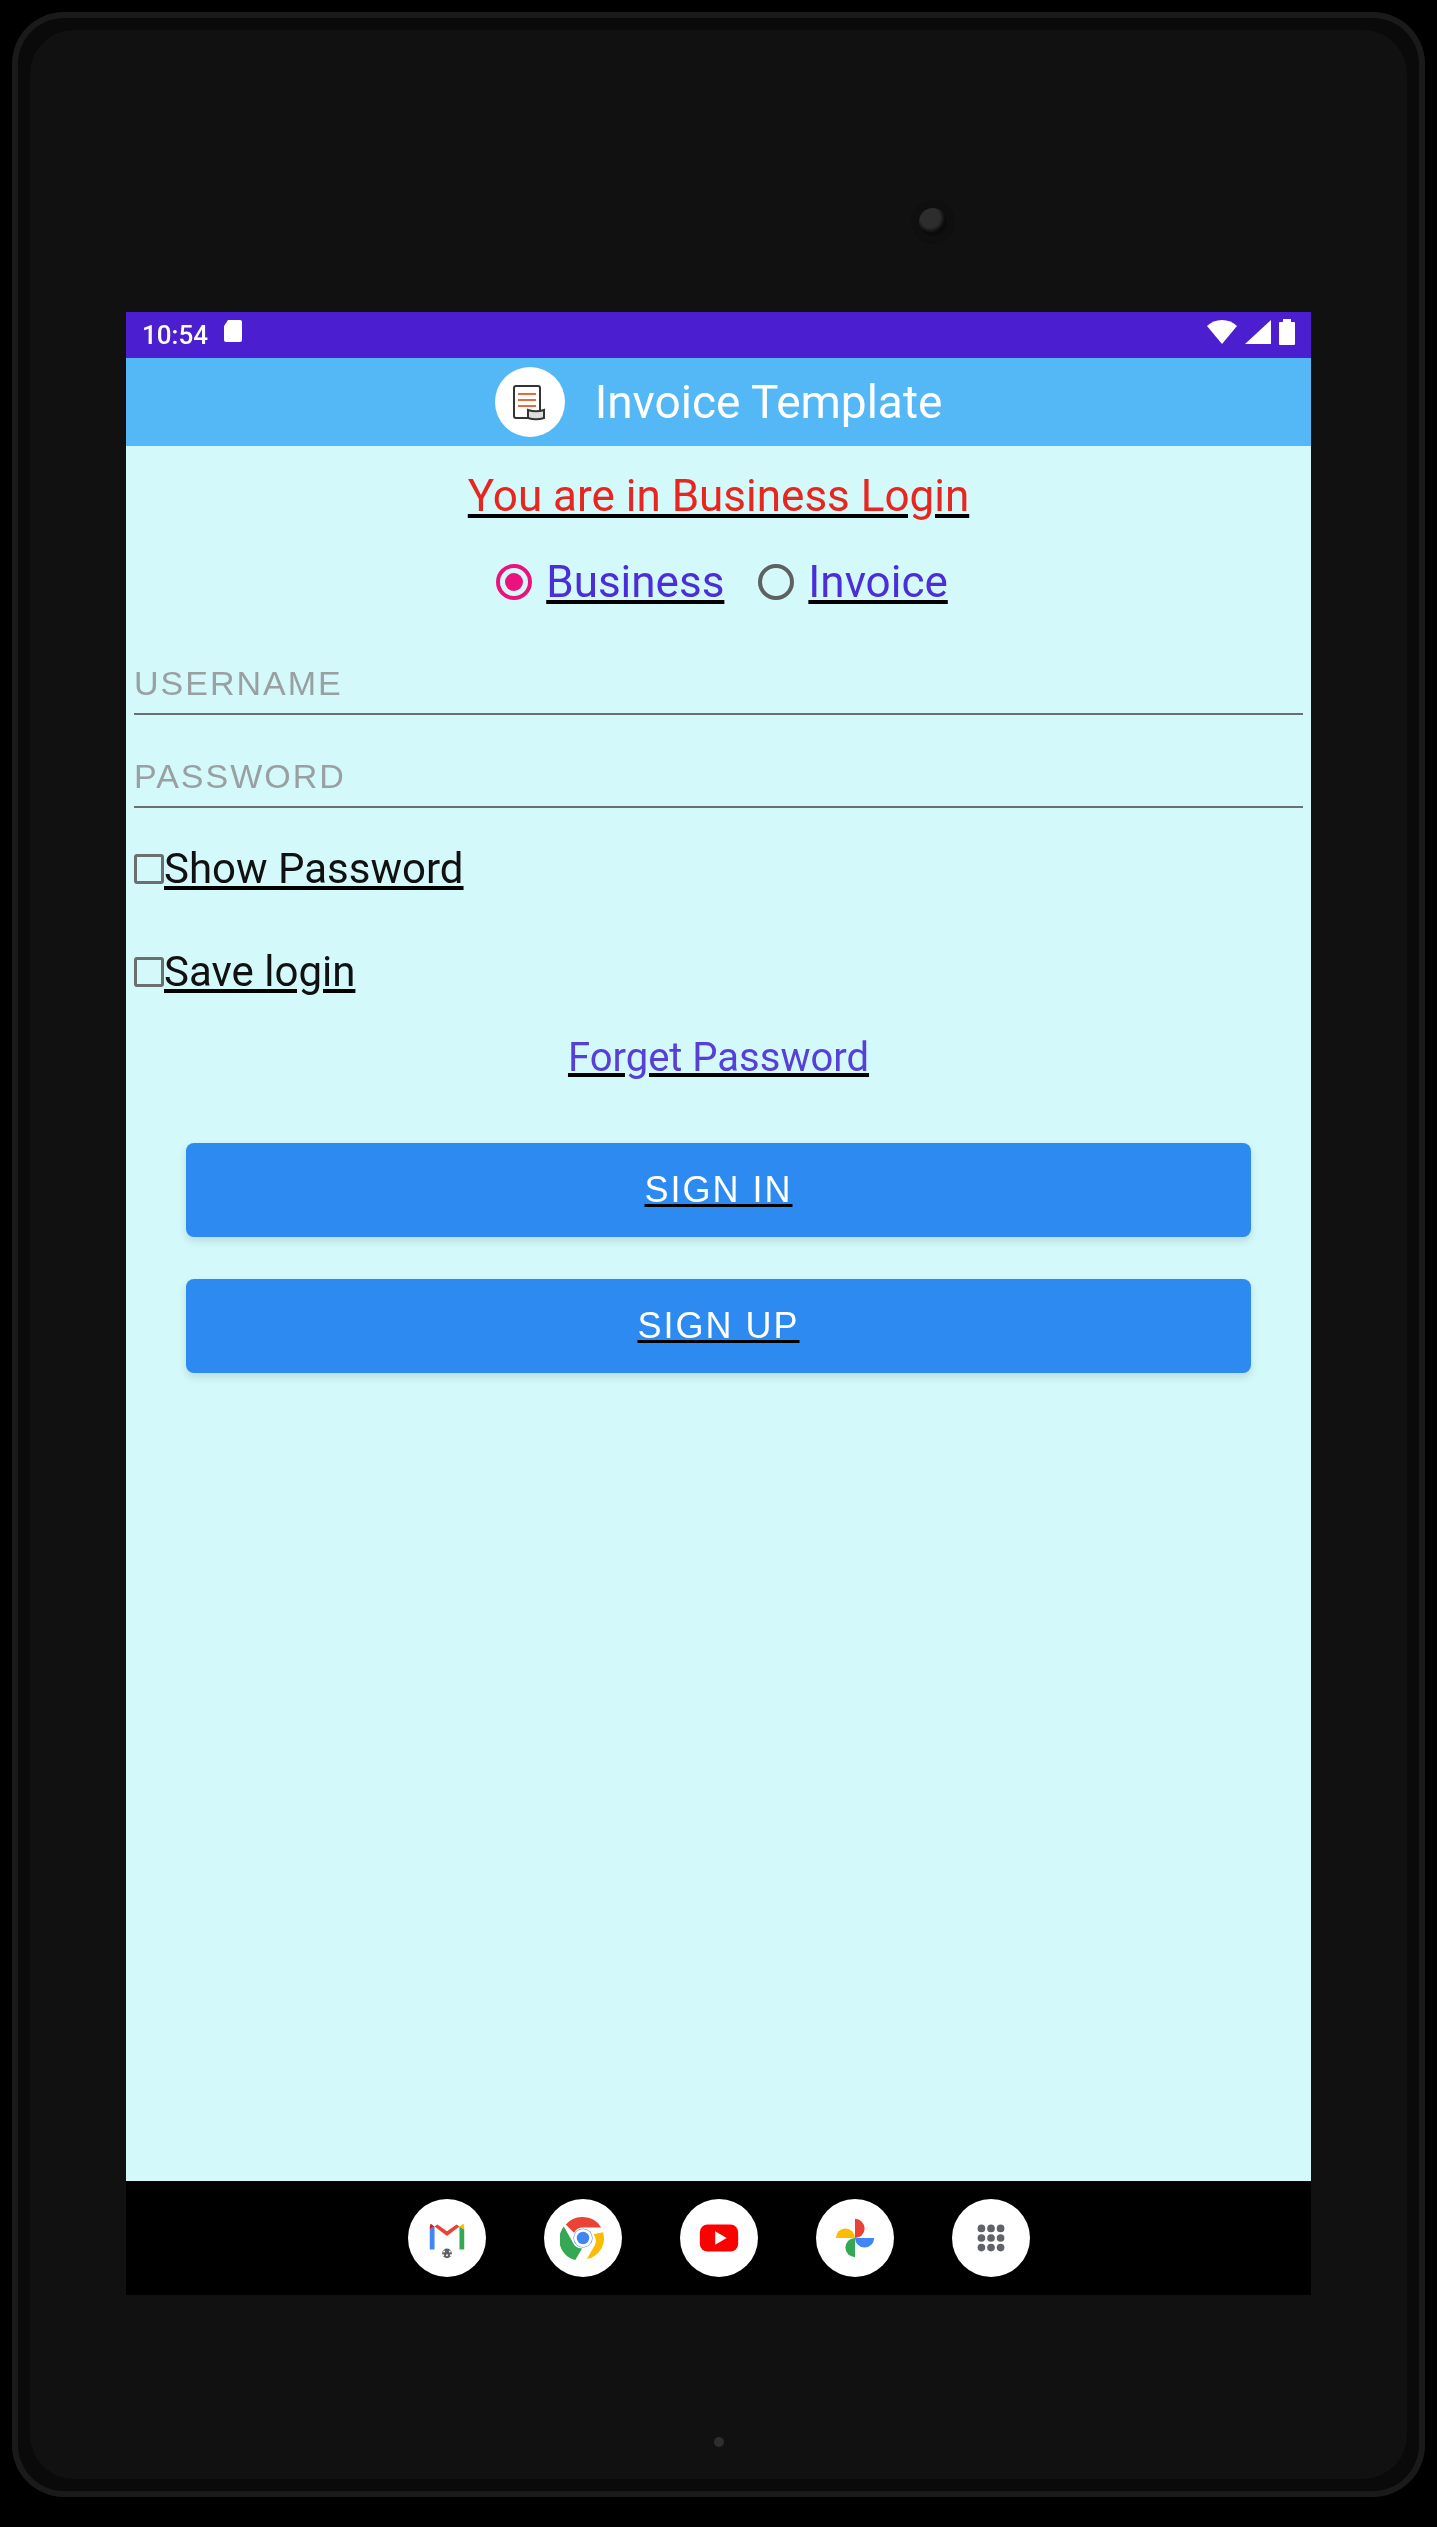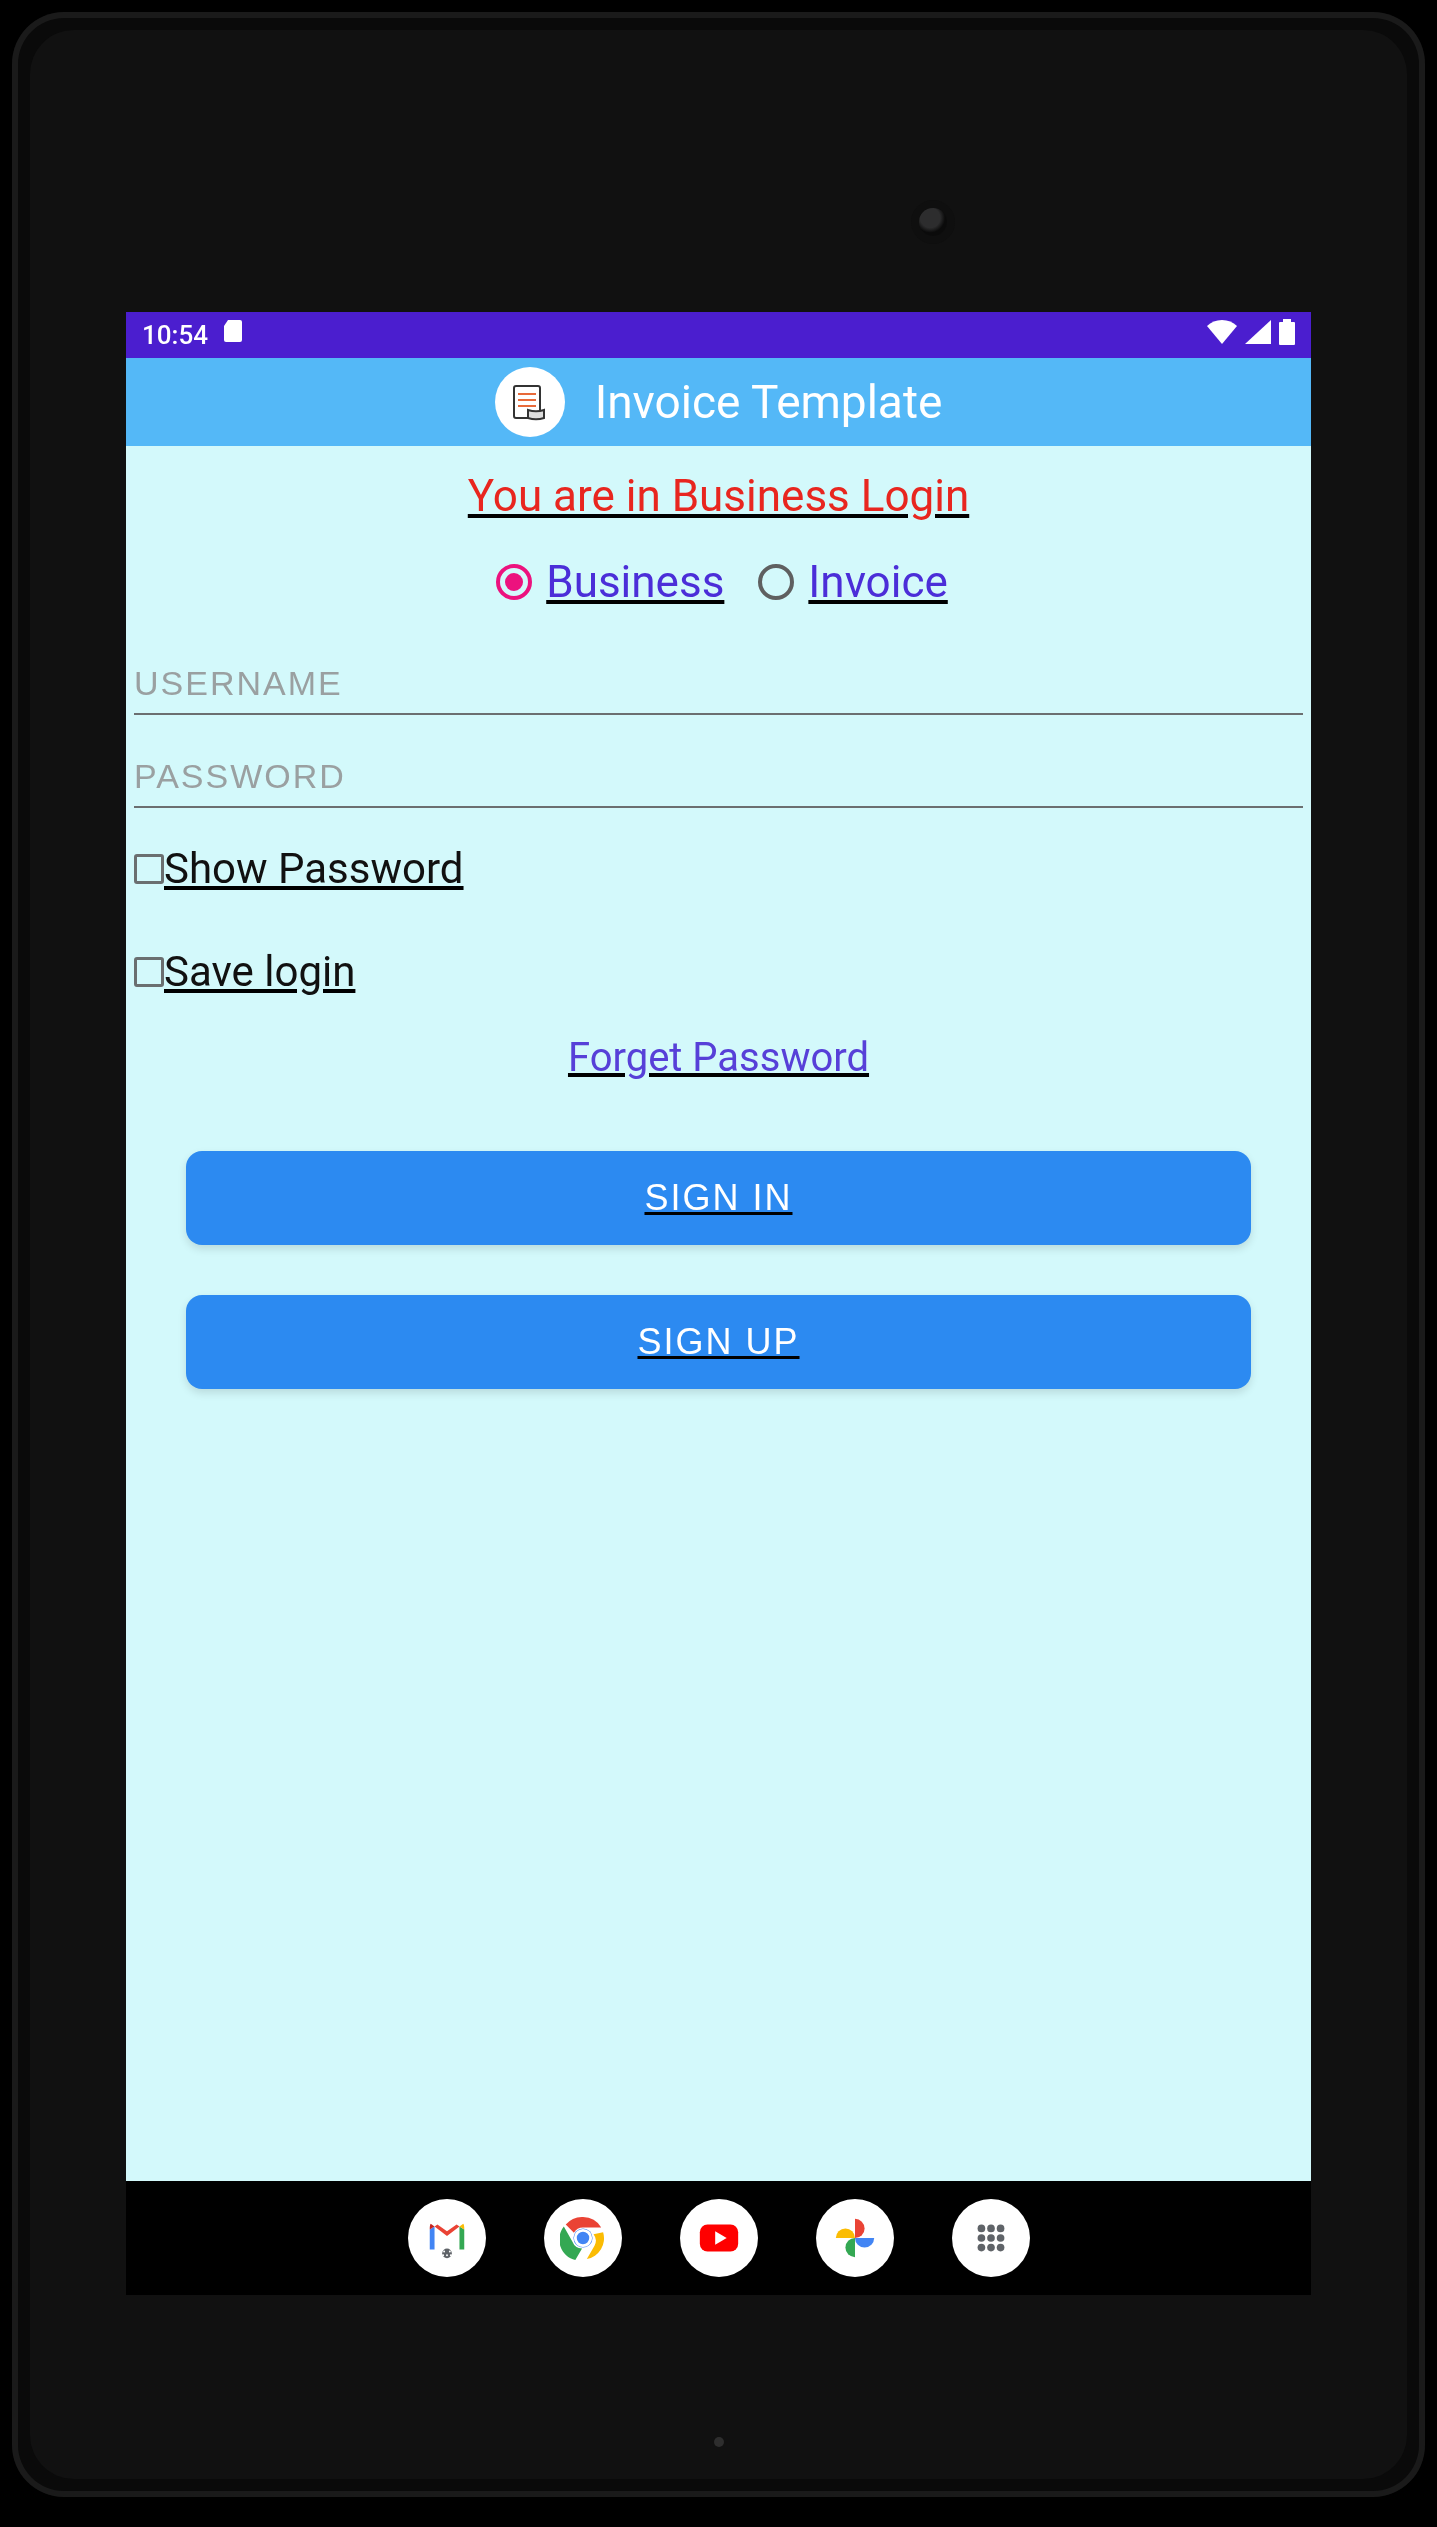--- a/index.html
+++ b/index.html
@@ -121,21 +121,21 @@
     width:30px;height:30px;border:3px solid var(--checkbox-border);
     border-radius:3px;cursor:pointer;
   }
 
   .forget{
     text-align:center;color:var(--link-purple);font-size:40px;
     margin-top:-16px;margin-bottom:62px;cursor:pointer;
   }
 
   .btn{
-    margin:8px 60px 42px 60px;height:94px;border-radius:16px;
+    margin:0 60px 42px 60px;height:94px;border-radius:8px;
     background:var(--button-blue);color:#fff;font-size:36px;
     letter-spacing:2px;display:flex;align-items:center;justify-content:center;
     cursor:pointer;box-shadow:0 4px 8px var(--button-shadow);border:none;
   }
 
   
   .navbar{
     height:114px;background:var(--navbar);
     display:flex;align-items:center;justify-content:center;gap:58px;
   }

